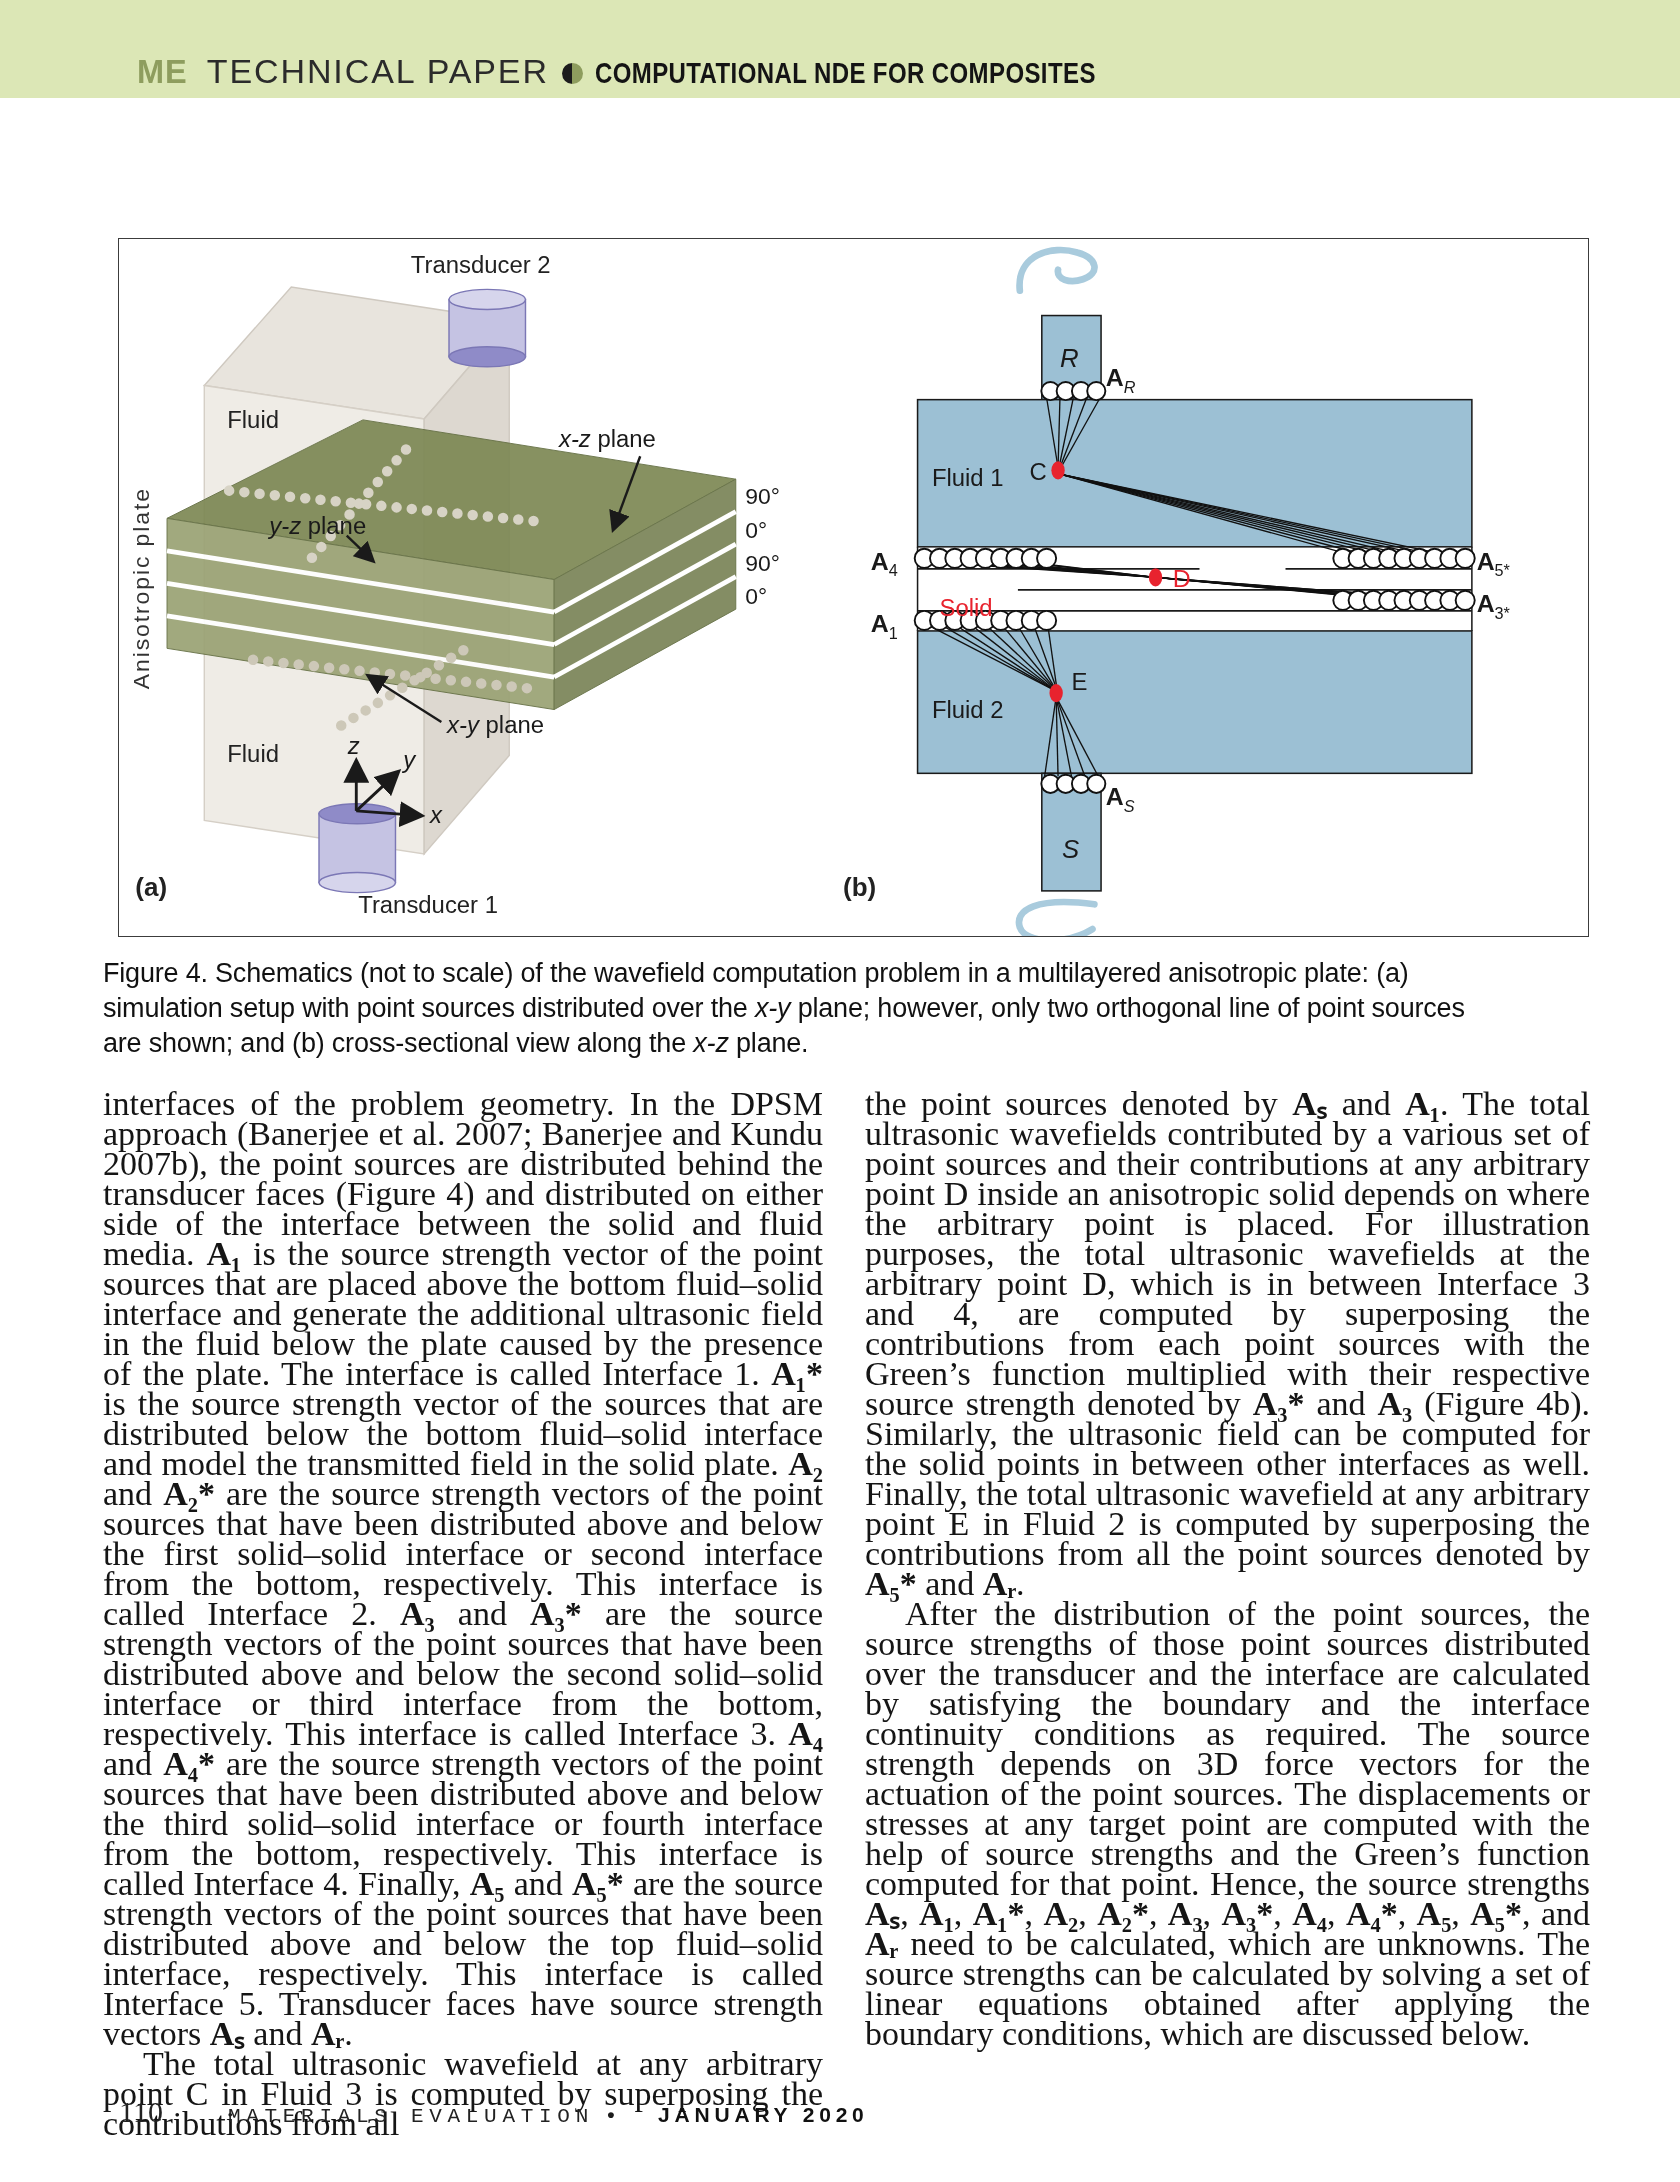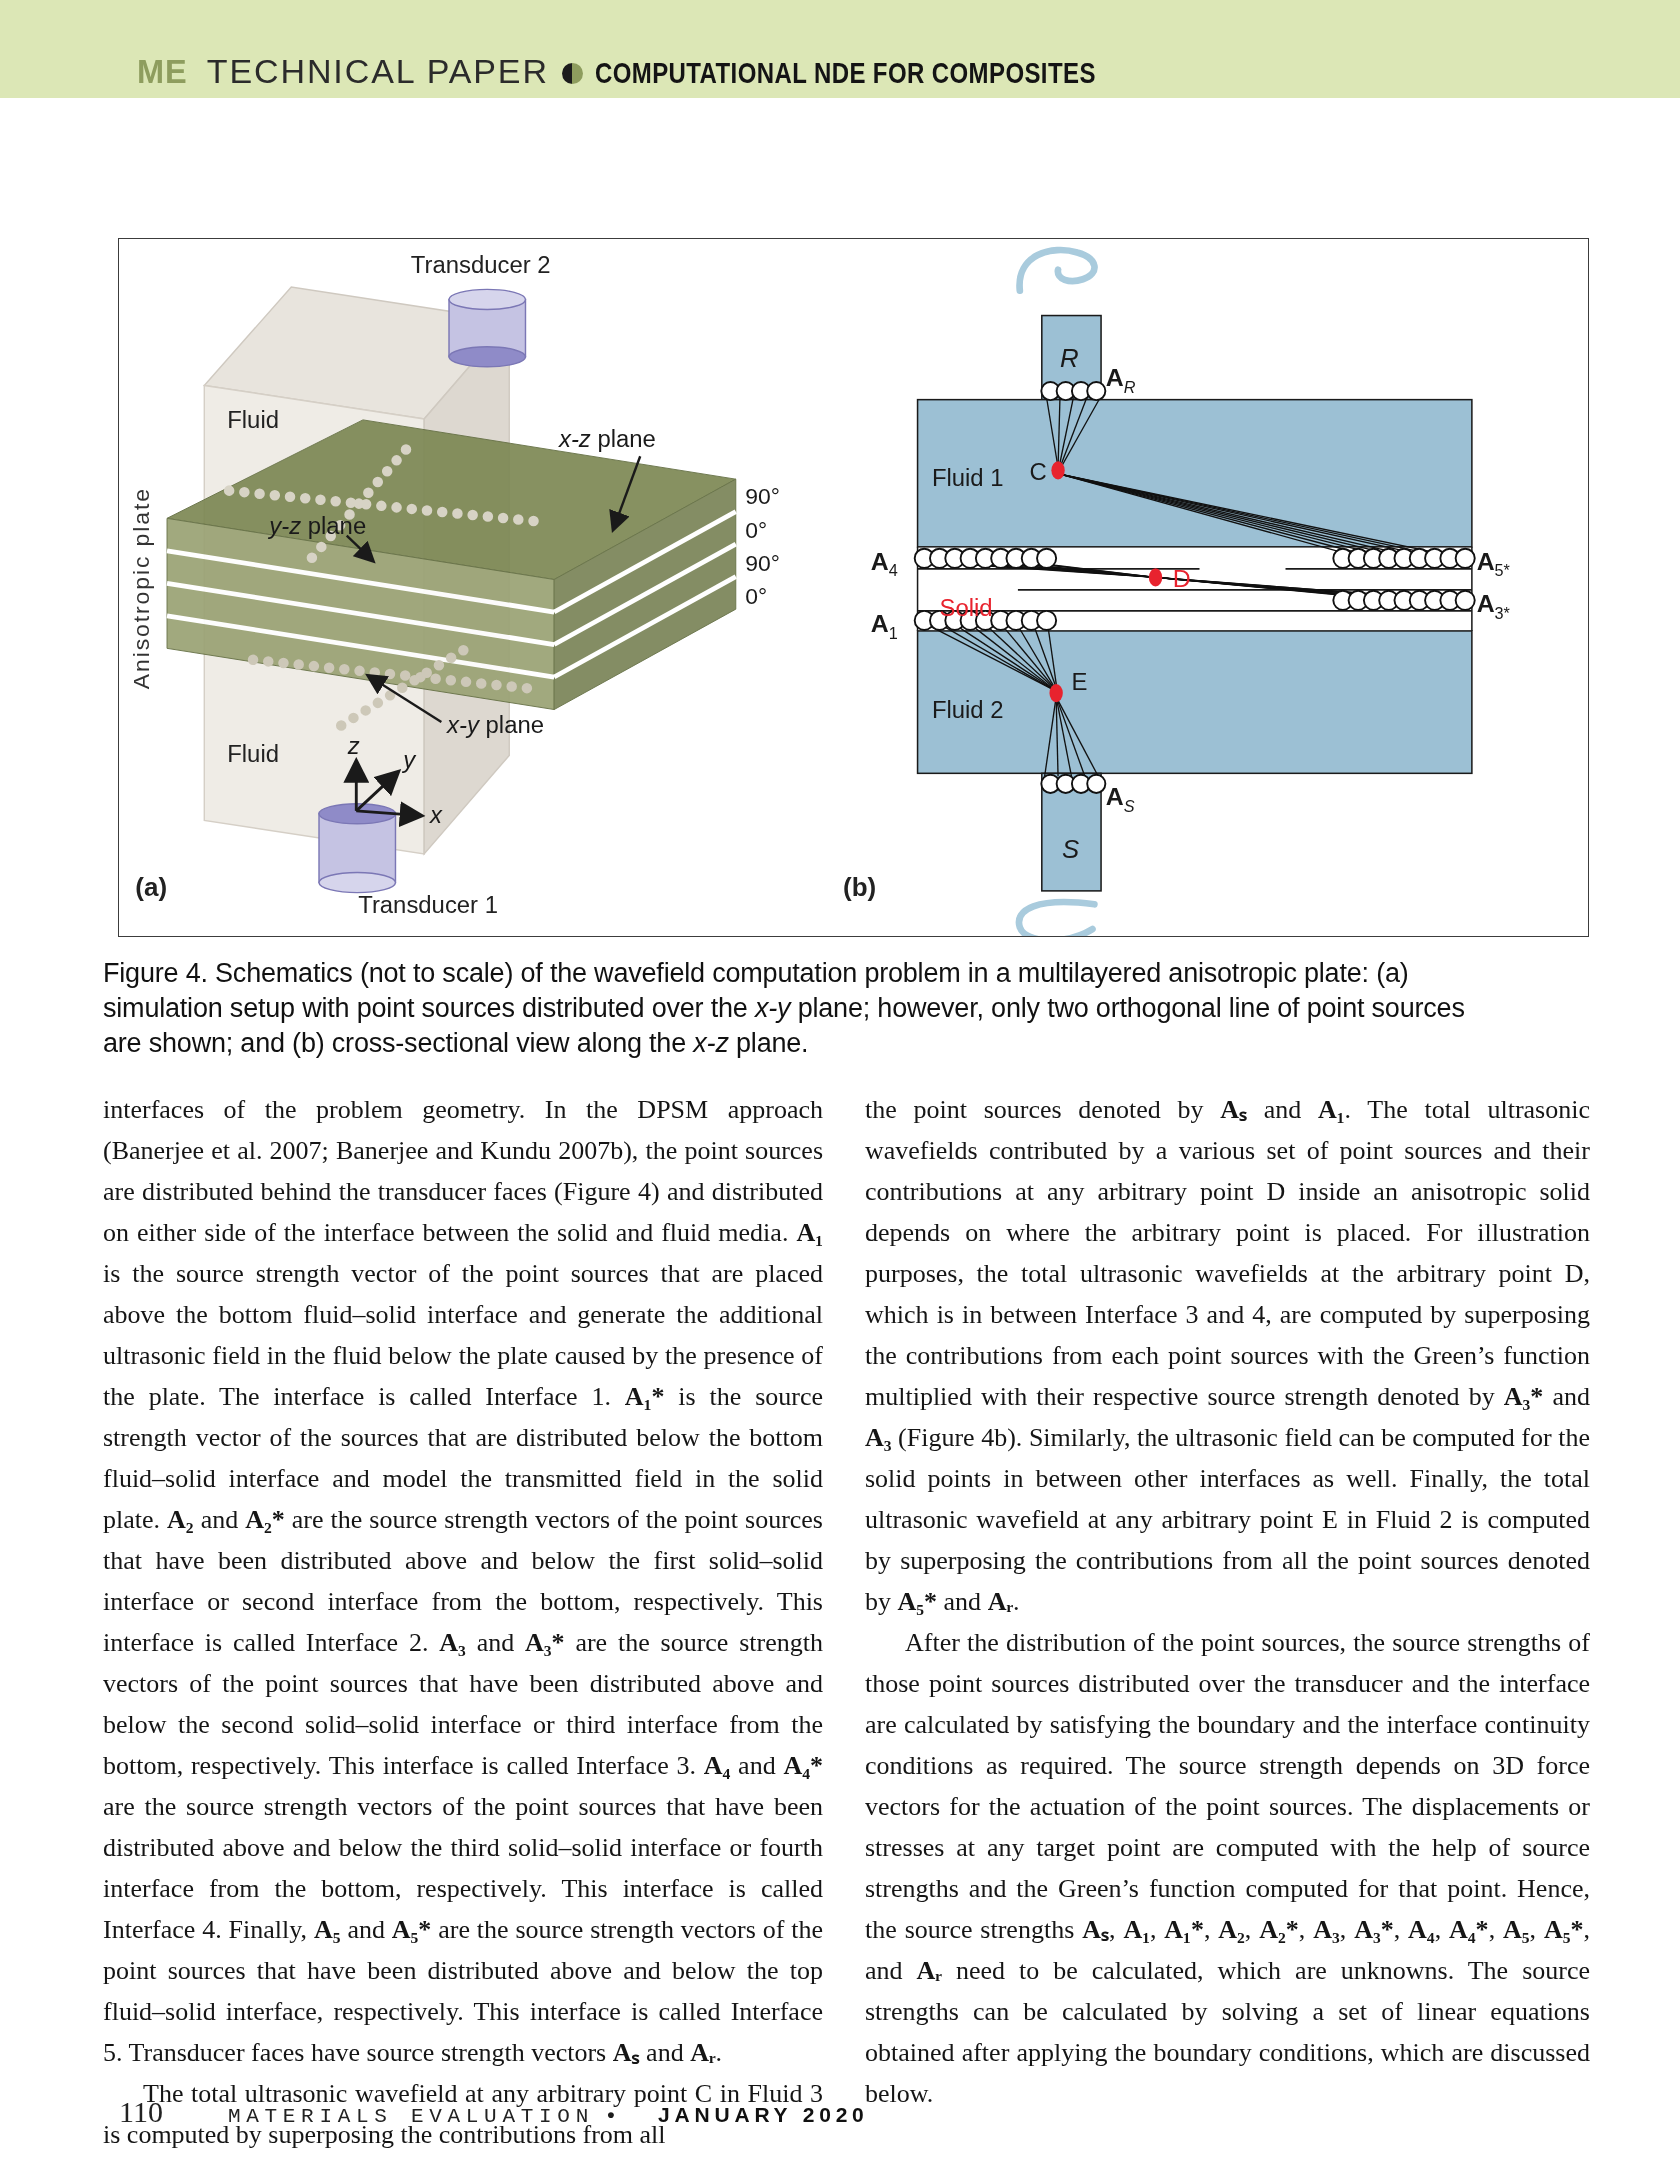--- a/index.html
+++ b/index.html
@@ -28,21 +28,21 @@
   .panel-tag { position:absolute; font-size:26px; font-weight:700; color:#222; }
   .tag-a { left:16.3px; top:633px; }
   .tag-b { left:724px; top:633px; }
 
   .fig-caption { position:absolute; left:103px; top:956px; width:1381px;
                  font-size:27px; font-weight:400; line-height:35px; color:#111;
                  letter-spacing:-0.2px; }
 
   
   .col { position:absolute; top:1089px; font-family:"Liberation Serif", serif;
-         font-size:26px; line-height:41px; color:#151515; text-align:justify; }
+         font-size:34px; line-height:30px; color:#151515; text-align:justify; }
   .col-left  { left:103px; width:720px; }
   .col-right { left:865px; width:725px; }
   .col p.indent { text-indent:40px; }
   .col b { font-weight:700; }
   .col i { font-style:italic; }
 
   
   .footer { position:absolute; left:119px; top:2095px; display:flex; align-items:baseline; }
   .page-num { font-family:"Liberation Serif", serif; font-size:30px; font-weight:400;
               color:#222; }

